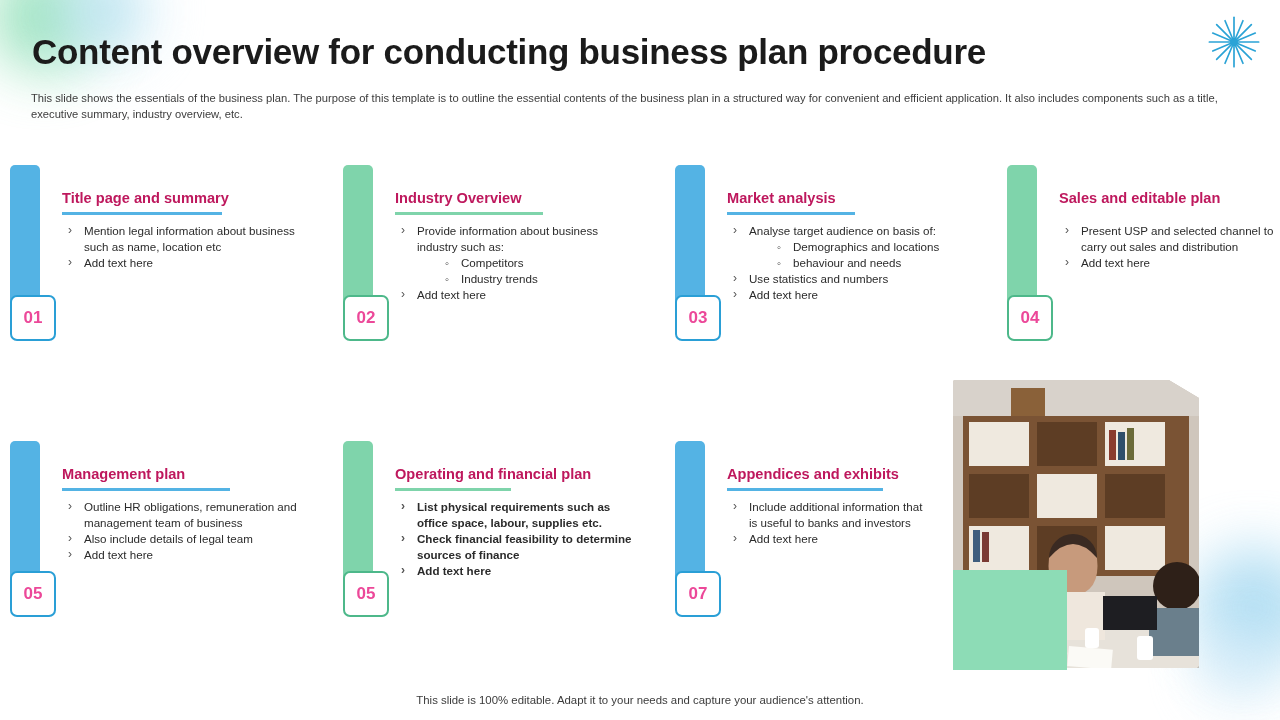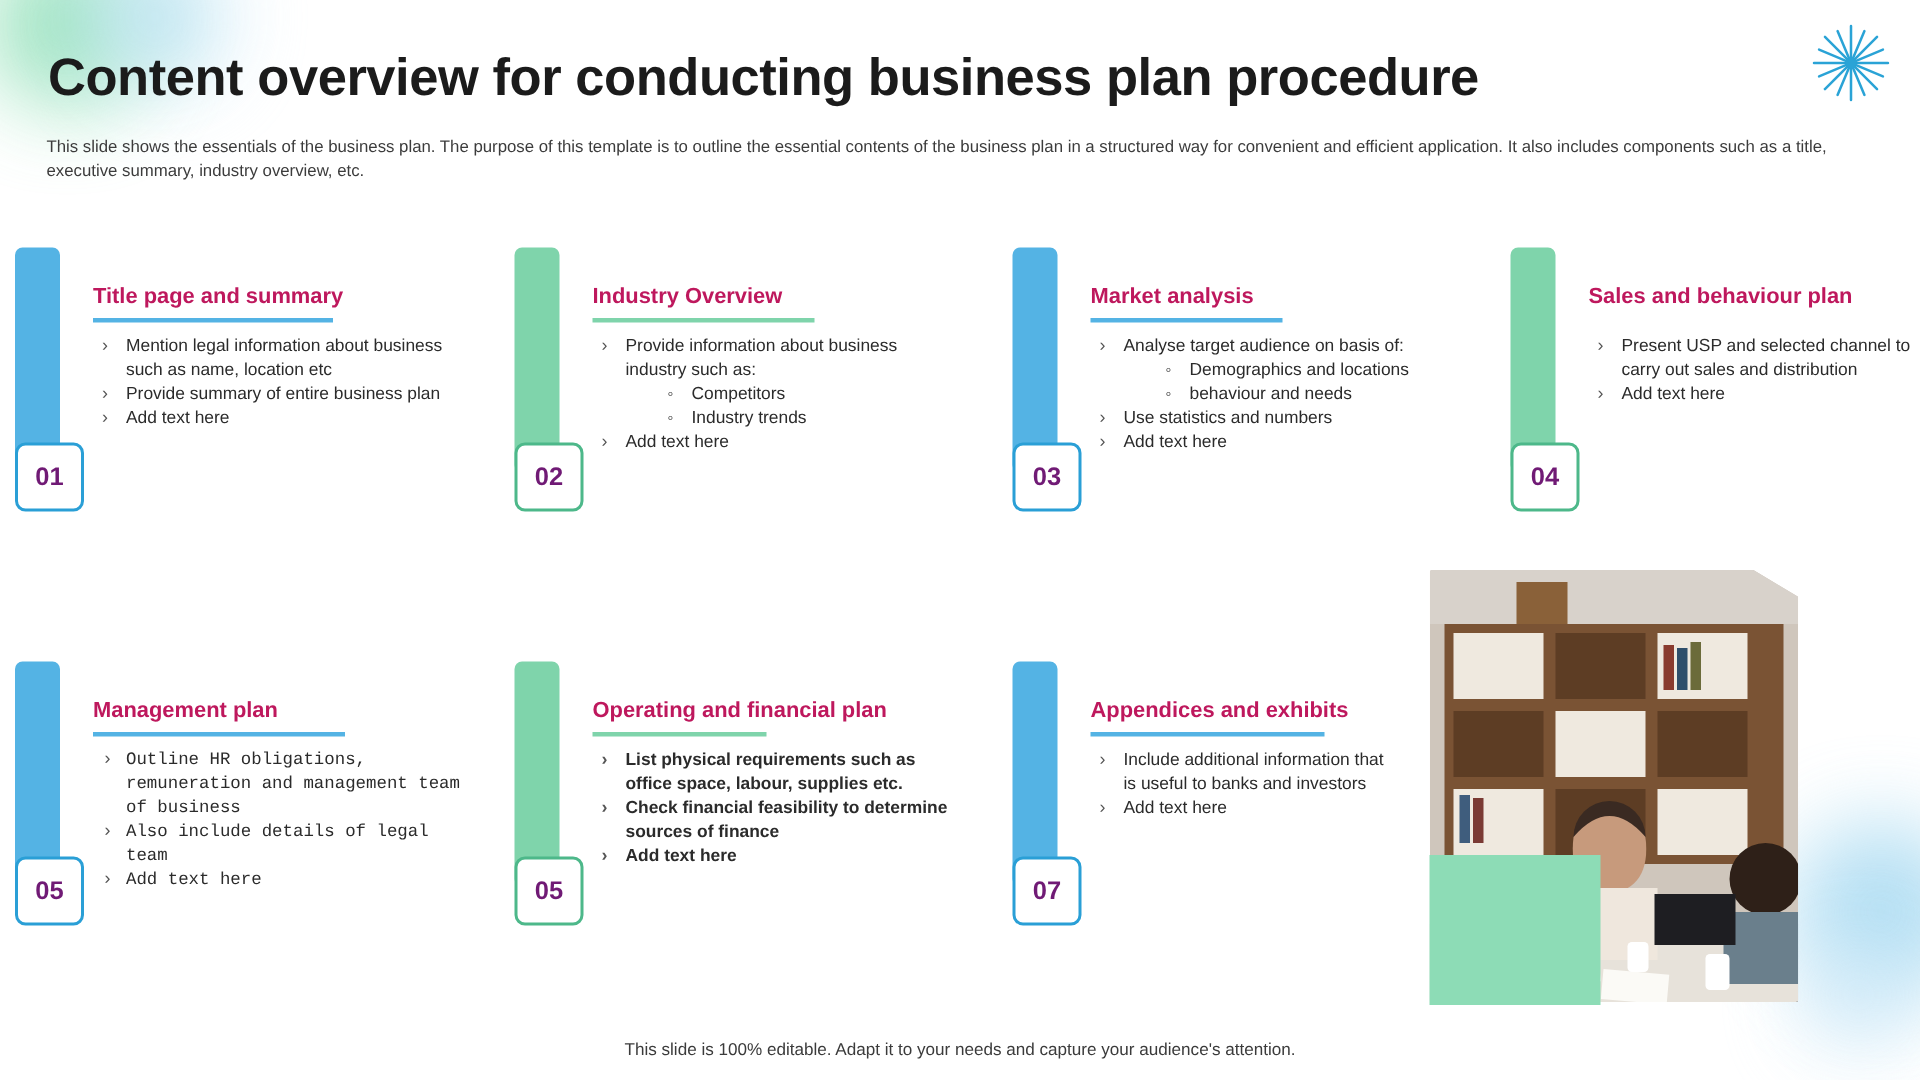--- a/index.html
+++ b/index.html
@@ -102,21 +102,21 @@
     height: 46px;
     border-radius: 7px;
     background: #ffffff;
     border: 2px solid #2a9fd6;
     box-sizing: border-box;
     display: flex;
     align-items: center;
     justify-content: center;
     font-size: 17px;
     font-weight: bold;
-    color: #701a75;
+    color: #ec4899;
   }
   .badge.green { border-color: #4db88a; }
   .card-head {
     position: absolute;
     left: 62px;
     top: 25px;
     font-size: 14.6px;
     font-weight: bold;
     color: #be185d;
     white-space: nowrap;
@@ -237,21 +237,20 @@
   <div class="title">Content overview for conducting business plan procedure</div>
   <div class="subtitle">This slide shows the essentials of the business plan. The purpose of this template is to outline the essential contents of the business plan in a structured way for convenient and efficient application. It also includes components such as a title, executive summary, industry overview, etc.</div>
 
   <div class="card" style="left:0px; top:165px;">
     <div class="bar" style="height:150px; background:#54b3e4;"></div>
     <div class="badge" style="top:130px;">01</div>
     <div class="card-head">Title page and summary</div>
     <div class="head-rule" style="width:160px;"></div>
     <ul class="bullets">
       <li>Mention legal information about business such as name, location etc</li>
-      <li>Provide summary of entire business plan</li>
       <li>Add text here</li>
     </ul>
   </div>
 
   <div class="card" style="left:333px; top:165px;">
     <div class="bar" style="height:150px; background:#7fd4ab;"></div>
     <div class="badge green" style="top:130px;">02</div>
     <div class="card-head">Industry Overview</div>
     <div class="head-rule green" style="width:148px;"></div>
     <ul class="bullets">
@@ -278,34 +277,34 @@
         </ul>
       </li>
       <li>Use statistics and numbers</li>
       <li>Add text here</li>
     </ul>
   </div>
 
   <div class="card" style="left:997px; top:165px;">
     <div class="bar" style="height:150px; background:#7fd4ab;"></div>
     <div class="badge green" style="top:130px;">04</div>
-    <div class="card-head">Sales and behaviour plan</div>
+    <div class="card-head">Sales and editable plan</div>
     <div class="head-rule green" style="width:0px;"></div>
     <ul class="bullets" style="width:222px;">
       <li>Present USP and selected channel to carry out sales and distribution</li>
       <li>Add text here</li>
     </ul>
   </div>
 
   <div class="card" style="left:0px; top:441px;">
     <div class="bar" style="height:150px; background:#54b3e4;"></div>
     <div class="badge" style="top:130px;">05</div>
     <div class="card-head">Management plan</div>
     <div class="head-rule" style="width:168px;"></div>
-    <ul class="bullets" style="width:250px;font-family:Liberation Mono, monospace;">
+    <ul class="bullets" style="width:250px;">
       <li>Outline HR obligations, remuneration and management team of business</li>
       <li>Also include details of legal team</li>
       <li>Add text here</li>
     </ul>
   </div>
 
   <div class="card" style="left:333px; top:441px;">
     <div class="bar" style="height:150px; background:#7fd4ab;"></div>
     <div class="badge green" style="top:130px;">05</div>
     <div class="card-head">Operating and financial plan</div>

